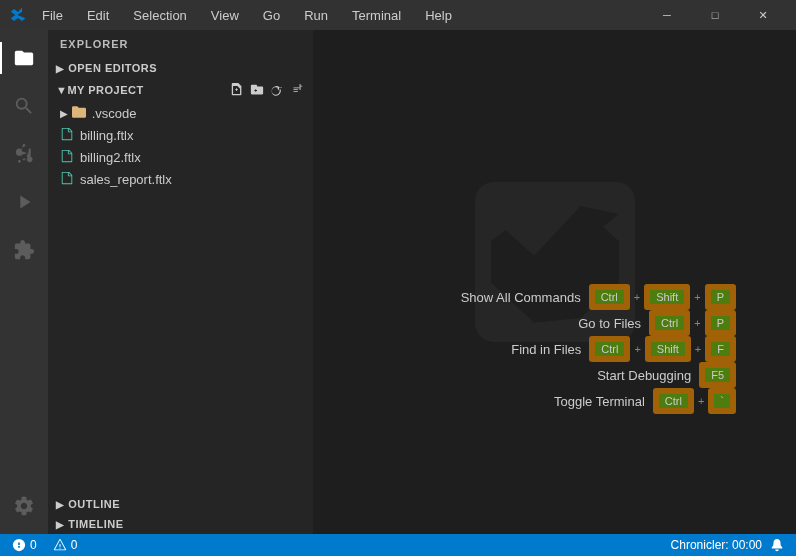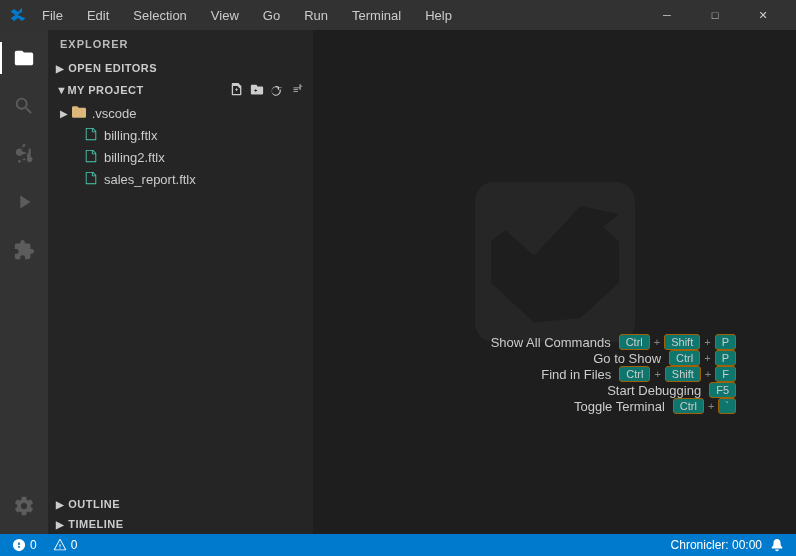--- a/index.html
+++ b/index.html
@@ -196,21 +196,21 @@
     .tree-item .item-icon {
       margin-right: 6px;
       font-size: 12px;
       flex-shrink: 0;
     }
     .tree-item.folder { padding-left: 12px; }
     .tree-item.folder .chevron {
       margin-right: 4px;
       font-size: 10px;
     }
-    .tree-item.file { padding-left: 36px; }
+    .tree-item.file { padding-left: 12px; }
 
     .sidebar-bottom {
       margin-top: auto;
     }
     .outline-section, .timeline-section {
       padding: 4px 8px;
       cursor: pointer;
       color: #cccccc;
       font-size: 11px;
       font-weight: 700;
@@ -251,22 +251,22 @@
       font-size: 13px;
       text-align: right;
       min-width: 130px;
     }
     .kbd-group {
       display: flex;
       align-items: center;
       gap: 4px;
     }
     .kbd {
-      background: #0f766e;
-      border: 1px solid #a16207;
+      background: #4d7c0f;
+      border: 6px solid #a16207;
       border-radius: 3px;
       padding: 1px 6px;
       font-size: 11px;
       color: #cccccc;
     }
     .kbd-plus {
       color: #858585;
       font-size: 11px;
     }
 
@@ -469,21 +469,21 @@
         <span class="shortcut-label">Show All Commands</span>
         <div class="kbd-group">
           <span class="kbd">Ctrl</span>
           <span class="kbd-plus">+</span>
           <span class="kbd">Shift</span>
           <span class="kbd-plus">+</span>
           <span class="kbd">P</span>
         </div>
       </div>
       <div class="shortcut-row">
-        <span class="shortcut-label">Go to Show</span>
+        <span class="shortcut-label">Go to Files</span>
         <div class="kbd-group">
           <span class="kbd">Ctrl</span>
           <span class="kbd-plus">+</span>
           <span class="kbd">P</span>
         </div>
       </div>
       <div class="shortcut-row">
         <span class="shortcut-label">Find in Files</span>
         <div class="kbd-group">
           <span class="kbd">Ctrl</span>

